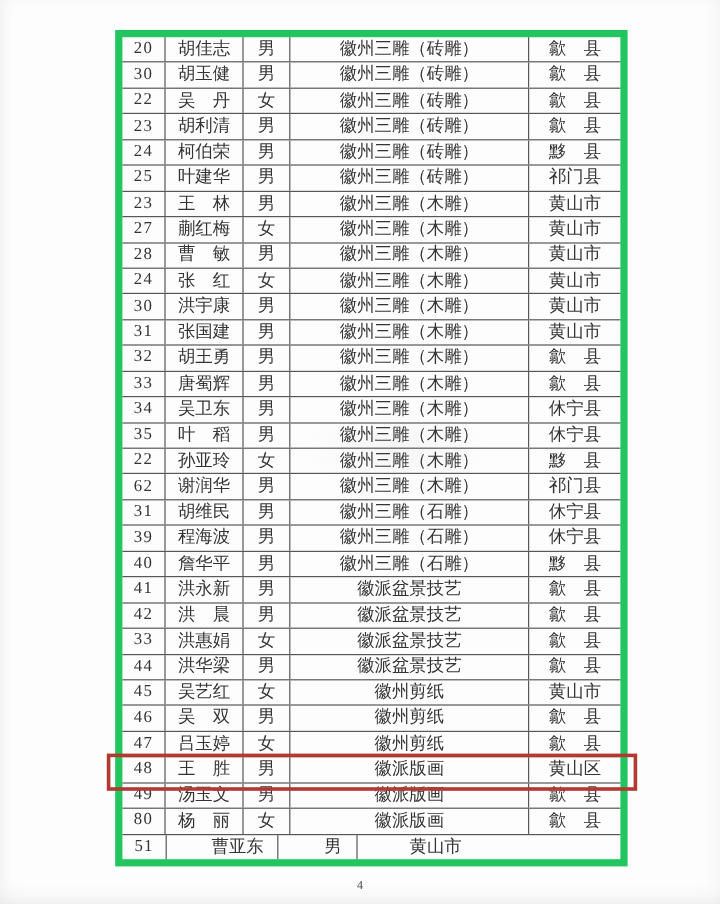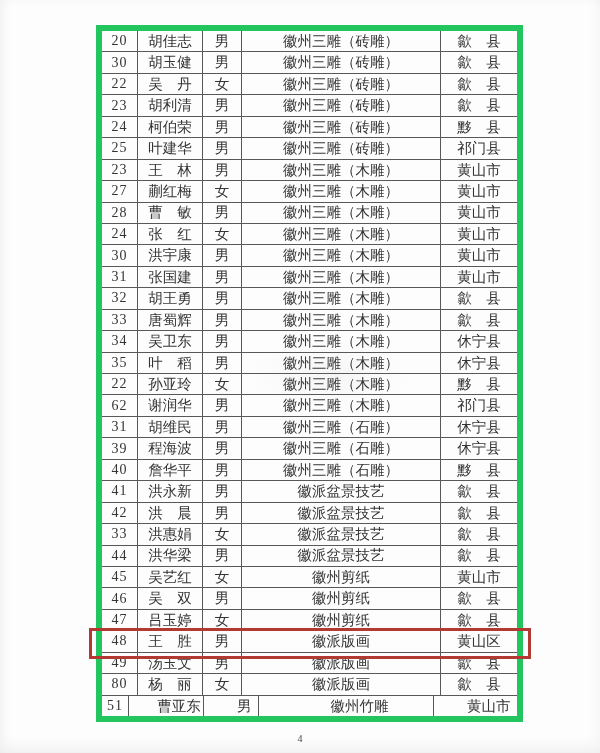--- a/index.html
+++ b/index.html
@@ -324,20 +324,19 @@
     <div class="cell c-name">杨　丽</div>
     <div class="cell c-gender">女</div>
     <div class="cell c-category">徽派版画</div>
     <div class="cell c-location">歙　县</div>
   </div>
 
   <div class="row">
     <div class="cell c-num">51</div>
     <div class="cell c-name">曹亚东</div>
     <div class="cell c-gender">男</div>
-    <div class="cell c-category">徽州竹雕</div>
     <div class="cell c-location">黄山市</div>
   </div>
 </div>
   <div class="watermark"></div>
   <div class="highlight-box" style="border-color: rgb(178, 58, 51);"></div>
   <div class="page-number">4</div>
 </div>
 
 </body></html>

